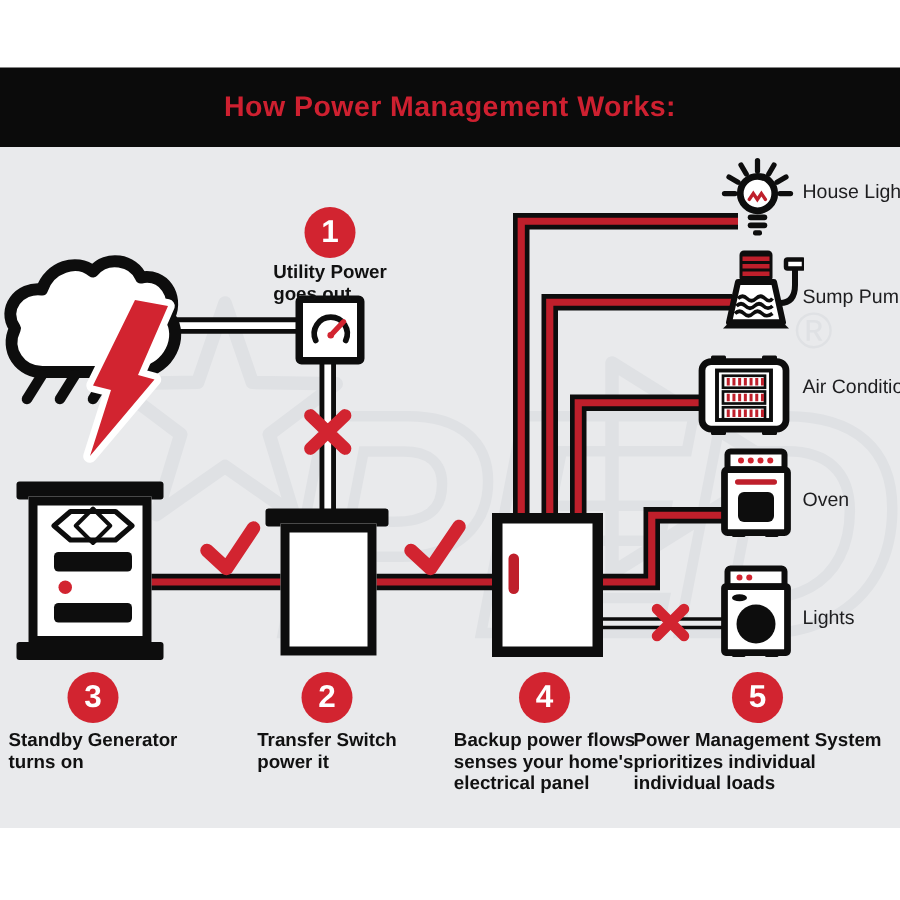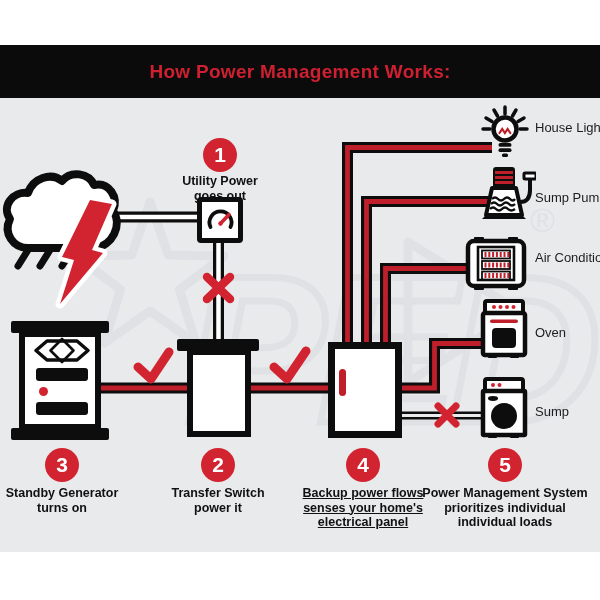--- a/index.html
+++ b/index.html
@@ -18,21 +18,21 @@
   }
   .gray-area{position:absolute;left:0;top:92px;width:600px;height:460px;background:var(--bg-gray);}
   .header{position:absolute;left:0;top:45px;width:600px;height:53px;background:var(--header-bg);
     display:flex;align-items:center;justify-content:center;}
   .header-title{color:var(--header-text);font-weight:bold;font-size:19px;letter-spacing:.3px;}
   .abs{position:absolute;}
   .box{position:absolute;background:#fff;border:6px solid var(--ink);box-sizing:border-box;}
   .cap{position:absolute;background:var(--ink);border-radius:2px;}
   .step-badge{position:absolute;width:34px;height:34px;border-radius:50%;background:var(--accent-red);
     color:#fff;font-weight:bold;font-size:21px;line-height:34px;text-align:center;}
-  .step-caption{position:absolute;transform:translateX(-50%);text-align:center;
+  .step-caption{position:absolute;transform:translateX(-50%);text-align:left;
     font-weight:bold;font-size:12.5px;line-height:14.5px;color:#111;white-space:nowrap;}
   .appliance-label{position:absolute;font-size:13px;color:#1d1d1f;white-space:nowrap;line-height:16px;}
   .stroke-ink{stroke:var(--ink);fill:none;}
   .stroke-red{stroke:var(--accent-red);fill:none;}
   .stroke-cable{stroke:var(--cable-red);fill:none;}
   .stroke-white{stroke:#fff;fill:none;}
   .stroke-bg{stroke:var(--bg-gray);fill:none;}
   .fill-ink{fill:var(--ink);}
   .fill-red{fill:var(--accent-red);}
   .fill-cable{fill:var(--cable-red);}
@@ -243,30 +243,30 @@
     <div>goes out</div>
   </div>
   <div class="step-caption" style="left:218px;top:486px;">
     <div>Transfer Switch</div>
     <div>power it</div>
   </div>
   <div class="step-caption" style="left:62px;top:486px;">
     <div>Standby Generator</div>
     <div>turns on</div>
   </div>
-  <div class="step-caption" style="left:363px;top:486px;text-decoration:underline;">
+  <div class="step-caption" style="left:363px;top:486px;">
     <div>Backup power flows</div>
     <div>senses your home's</div>
     <div>electrical panel</div>
   </div>
   <div class="step-caption" style="left:505px;top:486px;">
     <div>Power Management System</div>
     <div>prioritizes individual</div>
     <div>individual loads</div>
   </div>
 
   <div class="appliance-label" style="left:535px;top:120px;">House Lights</div>
   <div class="appliance-label" style="left:535px;top:190px;">Sump Pump</div>
   <div class="appliance-label" style="left:535px;top:250px;">Air Conditioner</div>
   <div class="appliance-label" style="left:535px;top:325px;">Oven</div>
-  <div class="appliance-label" style="left:535px;top:404px;">Sump</div>
+  <div class="appliance-label" style="left:535px;top:404px;">Lights</div>
 
 </div>
 
 </body></html>

